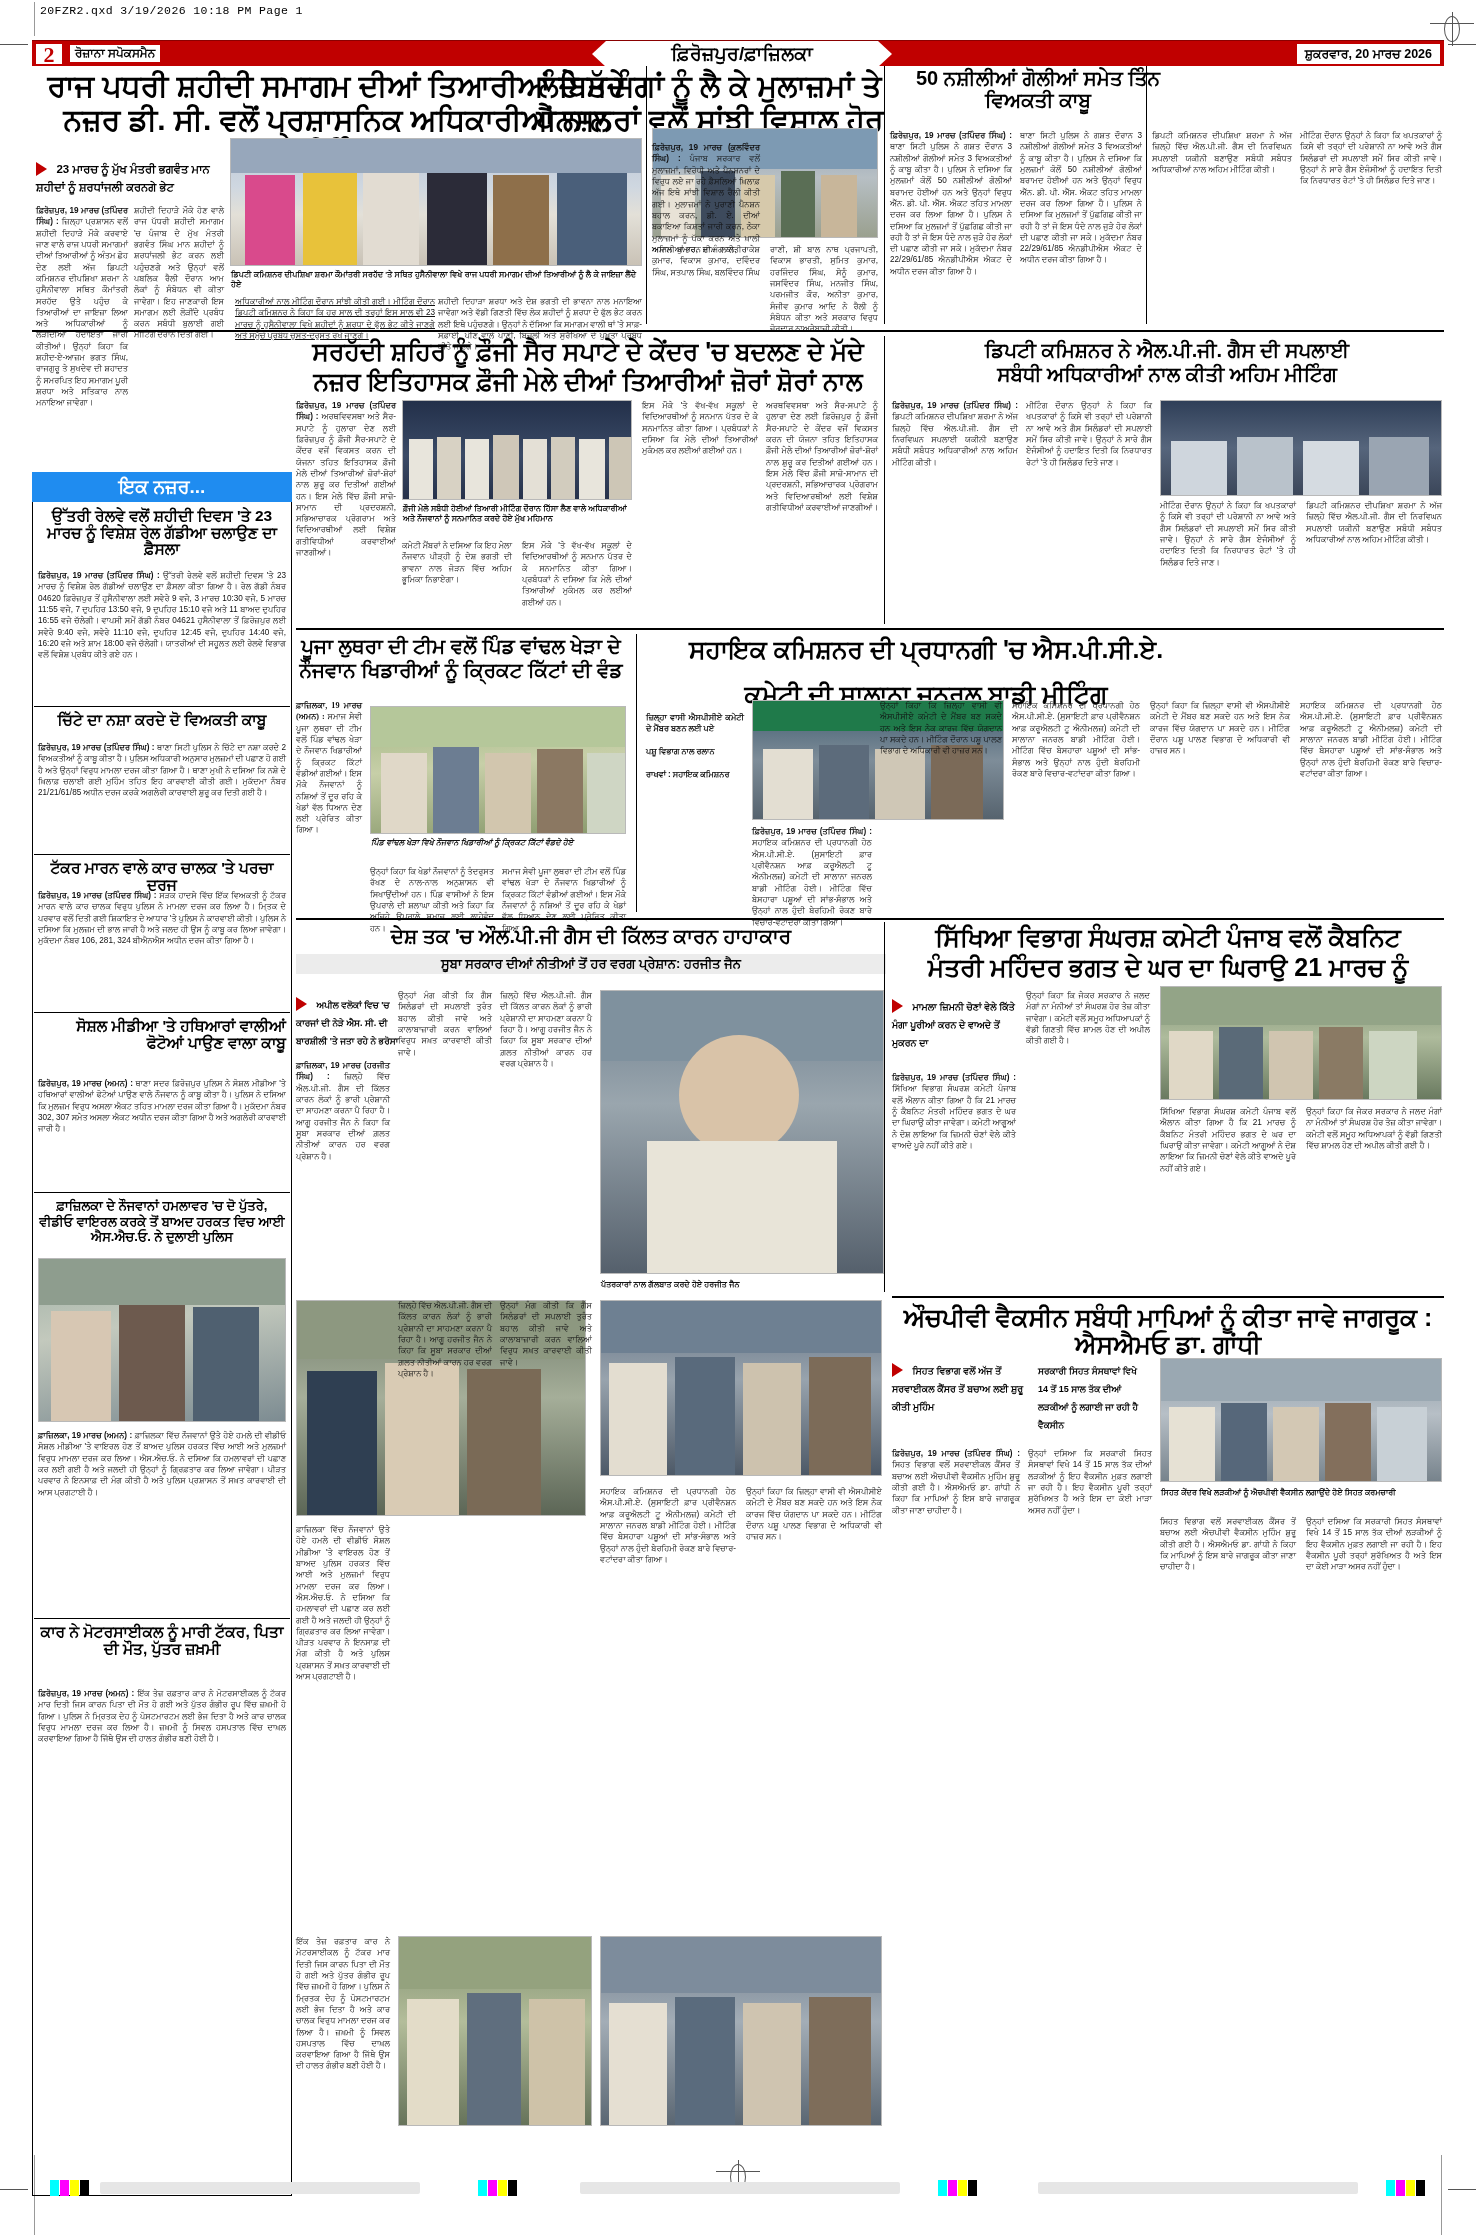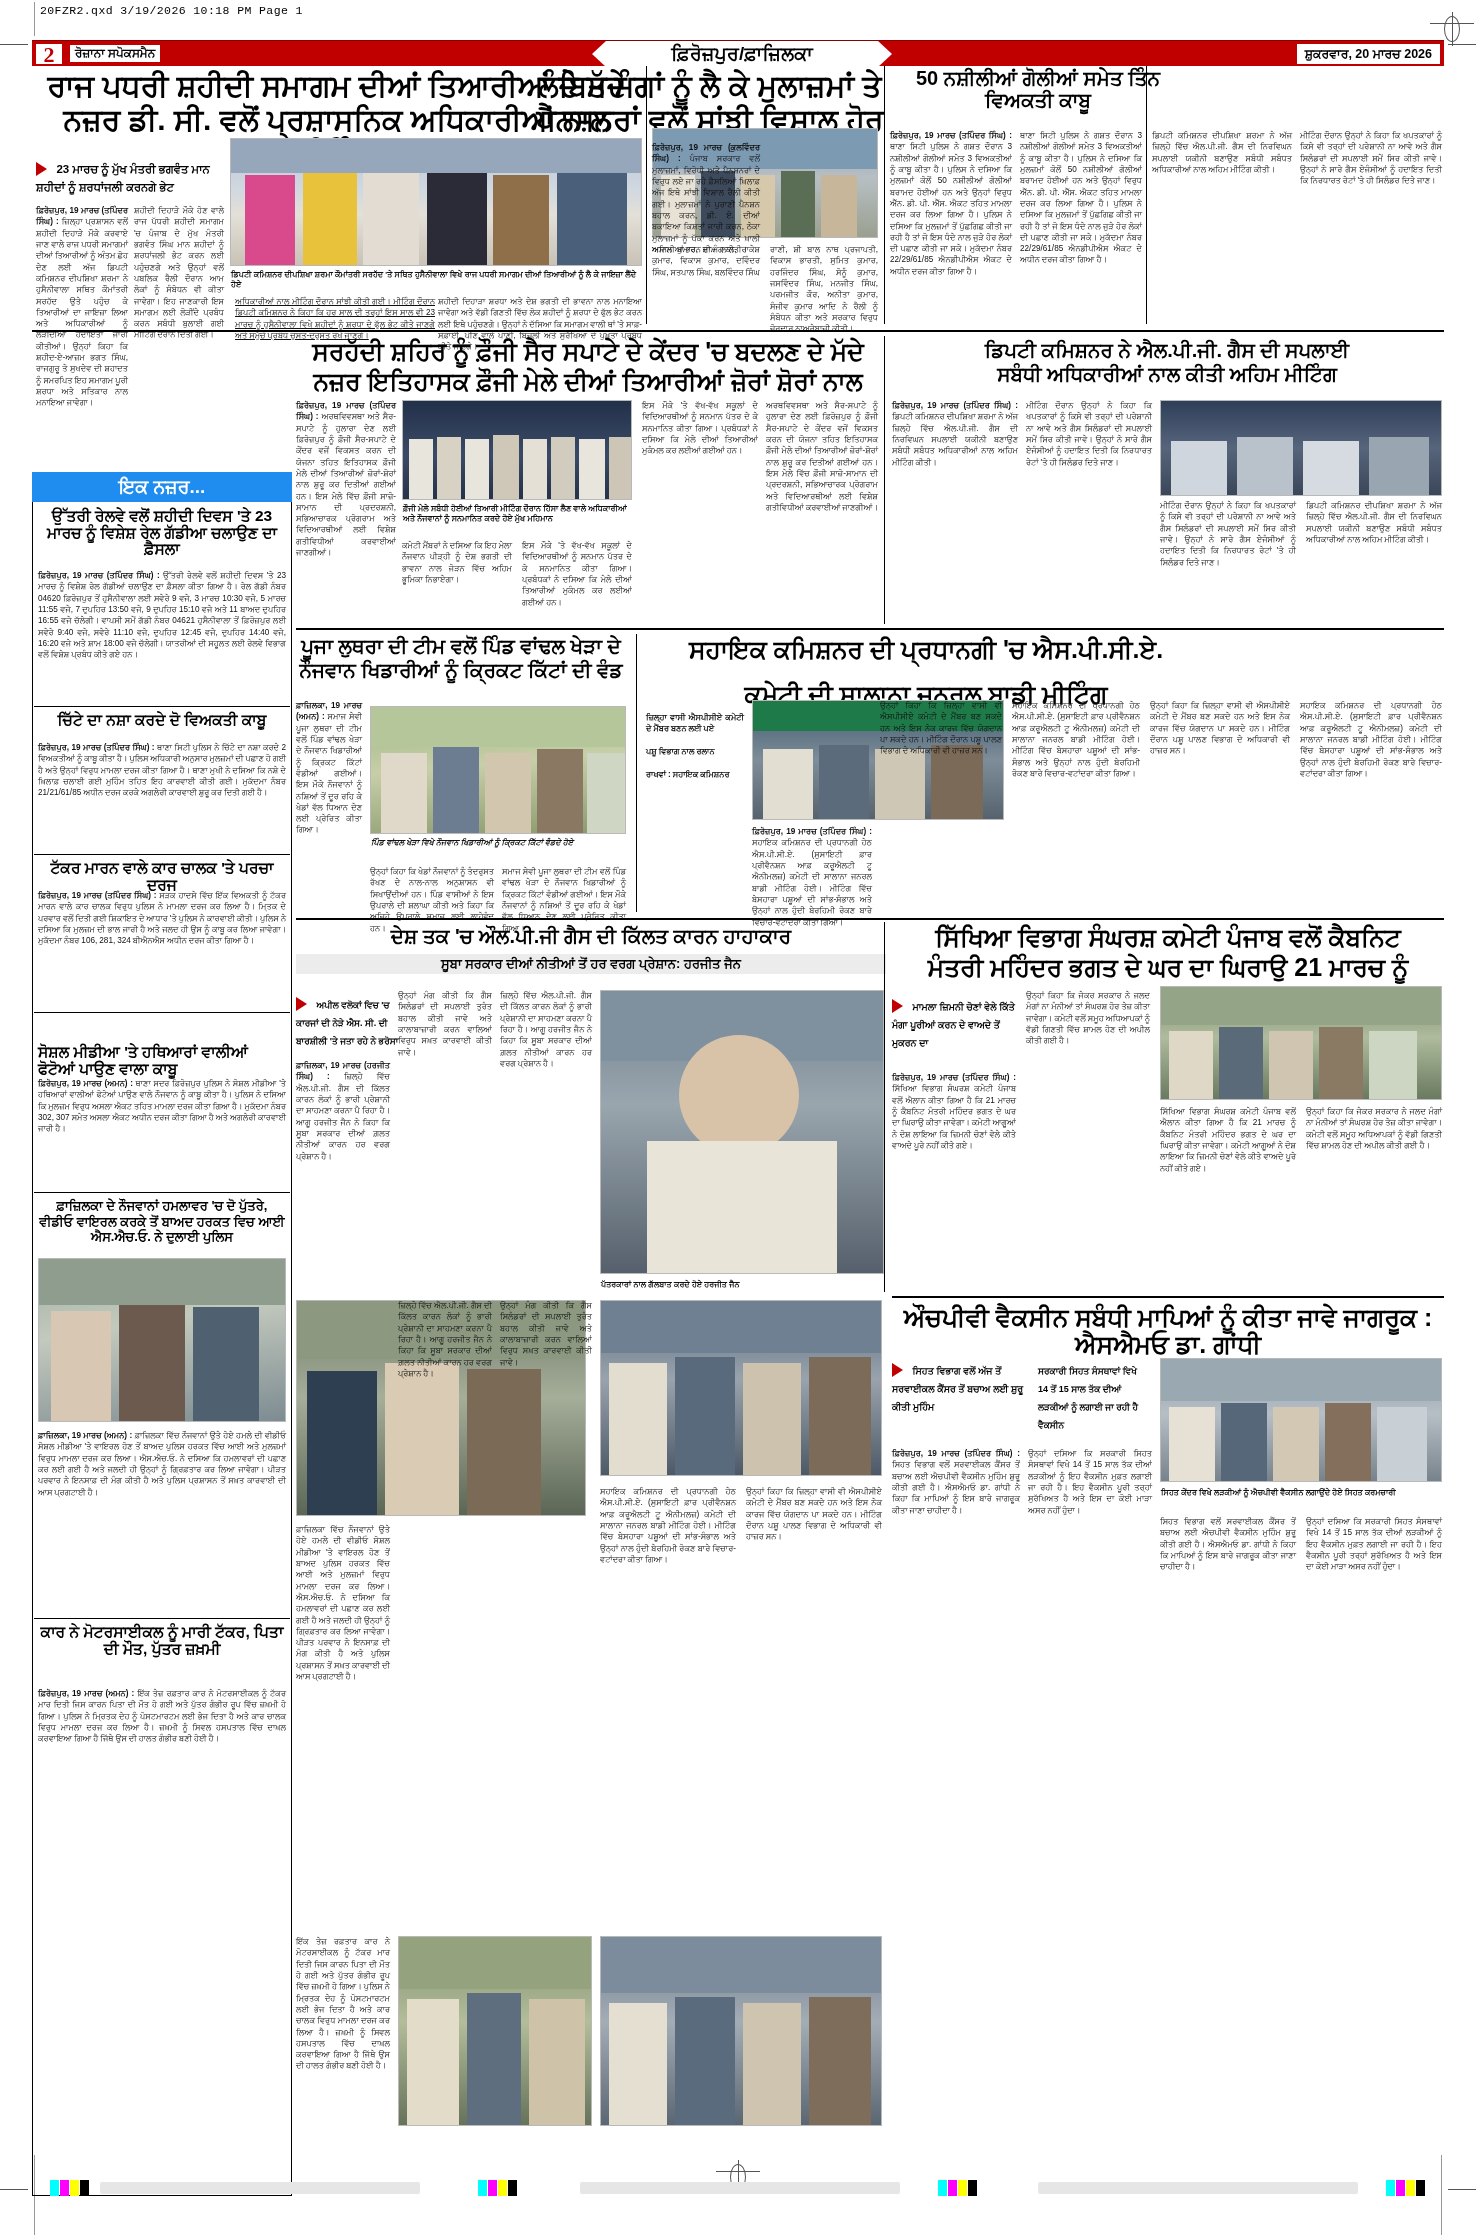--- a/index.html
+++ b/index.html
@@ -257,21 +257,21 @@
   </div>
   <div class="secrule" style="left:34px; top:854px; width:256px;"></div>
 
   <div class="hl hl-sm" style="position:absolute; left:38px; top:860px; width:248px; text-align:center;">ਟੱਕਰ ਮਾਰਨ ਵਾਲੇ ਕਾਰ ਚਾਲਕ 'ਤੇ ਪਰਚਾ ਦਰਜ</div>
   <div class="body-col" style="position:absolute; left:38px; top:890px; width:248px; height:118px;">
     <span class="dateline">ਫ਼ਿਰੋਜ਼ਪੁਰ, 19 ਮਾਰਚ (ਤਪਿੰਦਰ ਸਿੰਘ) :</span>
     <span>ਸੜਕ ਹਾਦਸੇ ਵਿੱਚ ਇੱਕ ਵਿਅਕਤੀ ਨੂੰ ਟੱਕਰ ਮਾਰਨ ਵਾਲੇ ਕਾਰ ਚਾਲਕ ਵਿਰੁਧ ਪੁਲਿਸ ਨੇ ਮਾਮਲਾ ਦਰਜ ਕਰ ਲਿਆ ਹੈ। ਮਿ੍ਤਕ ਦੇ ਪਰਵਾਰ ਵਲੋਂ ਦਿਤੀ ਗਈ ਸ਼ਿਕਾਇਤ ਦੇ ਆਧਾਰ 'ਤੇ ਪੁਲਿਸ ਨੇ ਕਾਰਵਾਈ ਕੀਤੀ। ਪੁਲਿਸ ਨੇ ਦਸਿਆ ਕਿ ਮੁਲਜ਼ਮ ਦੀ ਭਾਲ ਜਾਰੀ ਹੈ ਅਤੇ ਜਲਦ ਹੀ ਉਸ ਨੂੰ ਕਾਬੂ ਕਰ ਲਿਆ ਜਾਵੇਗਾ। ਮੁਕੱਦਮਾ ਨੰਬਰ 106, 281, 324 ਬੀਐਨਐਸ ਅਧੀਨ ਦਰਜ ਕੀਤਾ ਗਿਆ ਹੈ।</span>
   </div>
   <div class="secrule" style="left:34px; top:1012px; width:256px;"></div>
 
-  <div class="hl hl-sm" style="position:absolute; left:38px; top:1044px; width:248px; text-align:left;">ਸੋਸ਼ਲ ਮੀਡੀਆ 'ਤੇ ਹਥਿਆਰਾਂ ਵਾਲੀਆਂ ਫੋਟੋਆਂ ਪਾਉਣ ਵਾਲਾ ਕਾਬੂ</div>
+  <div class="hl hl-sm" style="position:absolute; left:38px; top:1018px; width:248px; text-align:right;">ਸੋਸ਼ਲ ਮੀਡੀਆ 'ਤੇ ਹਥਿਆਰਾਂ ਵਾਲੀਆਂ ਫੋਟੋਆਂ ਪਾਉਣ ਵਾਲਾ ਕਾਬੂ</div>
   <div class="body-col" style="position:absolute; left:38px; top:1078px; width:248px; height:110px;">
     <span class="dateline">ਫ਼ਿਰੋਜ਼ਪੁਰ, 19 ਮਾਰਚ (ਅਮਨ) :</span>
     <span>ਥਾਣਾ ਸਦਰ ਫ਼ਿਰੋਜ਼ਪੁਰ ਪੁਲਿਸ ਨੇ ਸੋਸ਼ਲ ਮੀਡੀਆ 'ਤੇ ਹਥਿਆਰਾਂ ਵਾਲੀਆਂ ਫੋਟੋਆਂ ਪਾਉਣ ਵਾਲੇ ਨੌਜਵਾਨ ਨੂੰ ਕਾਬੂ ਕੀਤਾ ਹੈ। ਪੁਲਿਸ ਨੇ ਦਸਿਆ ਕਿ ਮੁਲਜ਼ਮ ਵਿਰੁਧ ਅਸਲਾ ਐਕਟ ਤਹਿਤ ਮਾਮਲਾ ਦਰਜ ਕੀਤਾ ਗਿਆ ਹੈ। ਮੁਕੱਦਮਾ ਨੰਬਰ 302, 307 ਸਮੇਤ ਅਸਲਾ ਐਕਟ ਅਧੀਨ ਦਰਜ ਕੀਤਾ ਗਿਆ ਹੈ ਅਤੇ ਅਗਲੇਰੀ ਕਾਰਵਾਈ ਜਾਰੀ ਹੈ।</span>
   </div>
   <div class="secrule" style="left:34px; top:1192px; width:256px;"></div>
 
   <div class="hl hl-xs" style="position:absolute; left:38px; top:1198px; width:248px; text-align:center; line-height:1.2;">ਫ਼ਾਜ਼ਿਲਕਾ ਦੇ ਨੌਜਵਾਨਾਂ ਹਮਲਾਵਰ 'ਚ ਦੋ ਪੁੱਤਰੇ, ਵੀਡੀਓ ਵਾਇਰਲ ਕਰਕੇ ਤੋਂ ਬਾਅਦ ਹਰਕਤ ਵਿਚ ਆਈ ਐਸ.ਐਚ.ਓ. ਨੇ ਦੁਲਾਈ ਪੁਲਿਸ</div>
   <div class="photo" style="position:absolute; left:38px; top:1258px; width:248px; height:164px;
        background:linear-gradient(170deg,#9fb0a5 0%,#c3c9bd 40%,#7d8c92 100%);">
     <div style="position:absolute;left:12px;top:52px;width:60px;height:112px;background:#d7c7b3;"></div>
@@ -344,21 +344,21 @@
 
   <div class="photo" style="position:absolute; left:370px; top:706px; width:256px; height:128px;
        background:linear-gradient(175deg,#9db37f 0%,#c7cfa8 45%,#8a9a6d 100%);">
     <div style="position:absolute;left:10px;top:46px;width:46px;height:82px;background:#e0d8c8;"></div>
     <div style="position:absolute;left:62px;top:40px;width:46px;height:88px;background:#6c7d92;"></div>
     <div style="position:absolute;left:114px;top:46px;width:46px;height:82px;background:#d2c6ae;"></div>
     <div style="position:absolute;left:166px;top:42px;width:46px;height:86px;background:#8b7862;"></div>
     <div style="position:absolute;left:216px;top:46px;width:38px;height:82px;background:#cfd6c4;"></div>
     <div style="position:absolute;left:0;top:0;width:100%;height:40px;background:#b5c79a;"></div>
   </div>
-  <div class="body-col" style="position:absolute; left:296px; top:700px; width:66px; height:200px;">
+  <div class="body-col" style="position:absolute; left:296px; top:700px; width:66px; height:200px;font-family:Liberation Serif, serif;">
     <span class="dateline">ਫ਼ਾਜ਼ਿਲਕਾ, 19 ਮਾਰਚ (ਅਮਨ) :</span>
     <span>ਸਮਾਜ ਸੇਵੀ ਪੂਜਾ ਲੁਥਰਾ ਦੀ ਟੀਮ ਵਲੋਂ ਪਿੰਡ ਵਾਂਢਲ ਖੇੜਾ ਦੇ ਨੌਜਵਾਨ ਖਿਡਾਰੀਆਂ ਨੂੰ ਕ੍ਰਿਕਟ ਕਿੱਟਾਂ ਵੰਡੀਆਂ ਗਈਆਂ। ਇਸ ਮੌਕੇ ਨੌਜਵਾਨਾਂ ਨੂੰ ਨਸ਼ਿਆਂ ਤੋਂ ਦੂਰ ਰਹਿ ਕੇ ਖੇਡਾਂ ਵੱਲ ਧਿਆਨ ਦੇਣ ਲਈ ਪ੍ਰੇਰਿਤ ਕੀਤਾ ਗਿਆ।</span>
   </div>
   <div class="cap cap-l" style="position:absolute; left:370px; top:836px; width:256px;font-style:italic;">ਪਿੰਡ ਵਾਂਢਲ ਖੇੜਾ ਵਿਖੇ ਨੌਜਵਾਨ ਖਿਡਾਰੀਆਂ ਨੂੰ ਕ੍ਰਿਕਟ ਕਿੱਟਾਂ ਵੰਡਦੇ ਹੋਏ</div>
   <div class="body-col" style="position:absolute; left:370px; top:866px; width:124px; height:42px;">ਉਨ੍ਹਾਂ ਕਿਹਾ ਕਿ ਖੇਡਾਂ ਨੌਜਵਾਨਾਂ ਨੂੰ ਤੰਦਰੁਸਤ ਰੱਖਣ ਦੇ ਨਾਲ-ਨਾਲ ਅਨੁਸ਼ਾਸਨ ਵੀ ਸਿਖਾਉਂਦੀਆਂ ਹਨ। ਪਿੰਡ ਵਾਸੀਆਂ ਨੇ ਇਸ ਉਪਰਾਲੇ ਦੀ ਸ਼ਲਾਘਾ ਕੀਤੀ ਅਤੇ ਕਿਹਾ ਕਿ ਅਜਿਹੇ ਉਪਰਾਲੇ ਸਮਾਜ ਲਈ ਲਾਹੇਵੰਦ ਹਨ।</div>
   <div class="body-col" style="position:absolute; left:502px; top:866px; width:124px; height:42px;">ਸਮਾਜ ਸੇਵੀ ਪੂਜਾ ਲੁਥਰਾ ਦੀ ਟੀਮ ਵਲੋਂ ਪਿੰਡ ਵਾਂਢਲ ਖੇੜਾ ਦੇ ਨੌਜਵਾਨ ਖਿਡਾਰੀਆਂ ਨੂੰ ਕ੍ਰਿਕਟ ਕਿੱਟਾਂ ਵੰਡੀਆਂ ਗਈਆਂ। ਇਸ ਮੌਕੇ ਨੌਜਵਾਨਾਂ ਨੂੰ ਨਸ਼ਿਆਂ ਤੋਂ ਦੂਰ ਰਹਿ ਕੇ ਖੇਡਾਂ ਵੱਲ ਧਿਆਨ ਦੇਣ ਲਈ ਪ੍ਰੇਰਿਤ ਕੀਤਾ ਗਿਆ।</div>
 
   <div class="body-col" style="position:absolute; left:646px; top:712px; width:98px; height:196px;">
     <b>ਜ਼ਿਲ੍ਹਾ ਵਾਸੀ ਐਸਪੀਸੀਏ ਕਮੇਟੀ ਦੇ ਮੈਂਬਰ ਬਣਨ ਲਈ ਪਏ</b><br><br>
     <b>ਪਸ਼ੂ ਵਿਭਾਗ ਨਾਲ ਰਲਾਨ</b><br><br>

